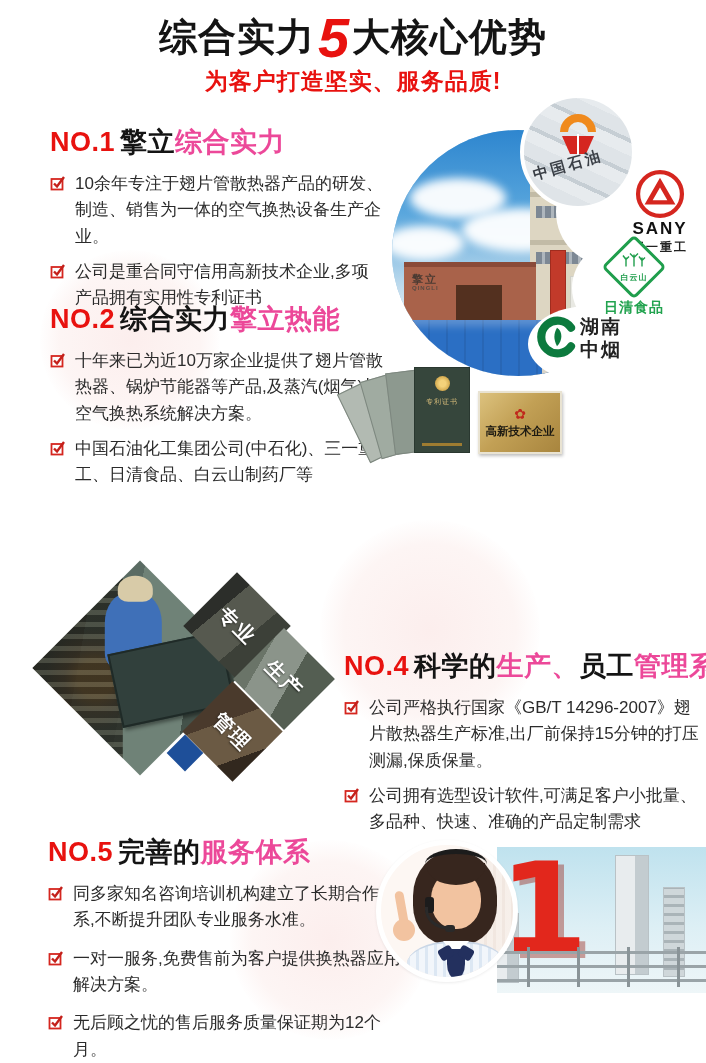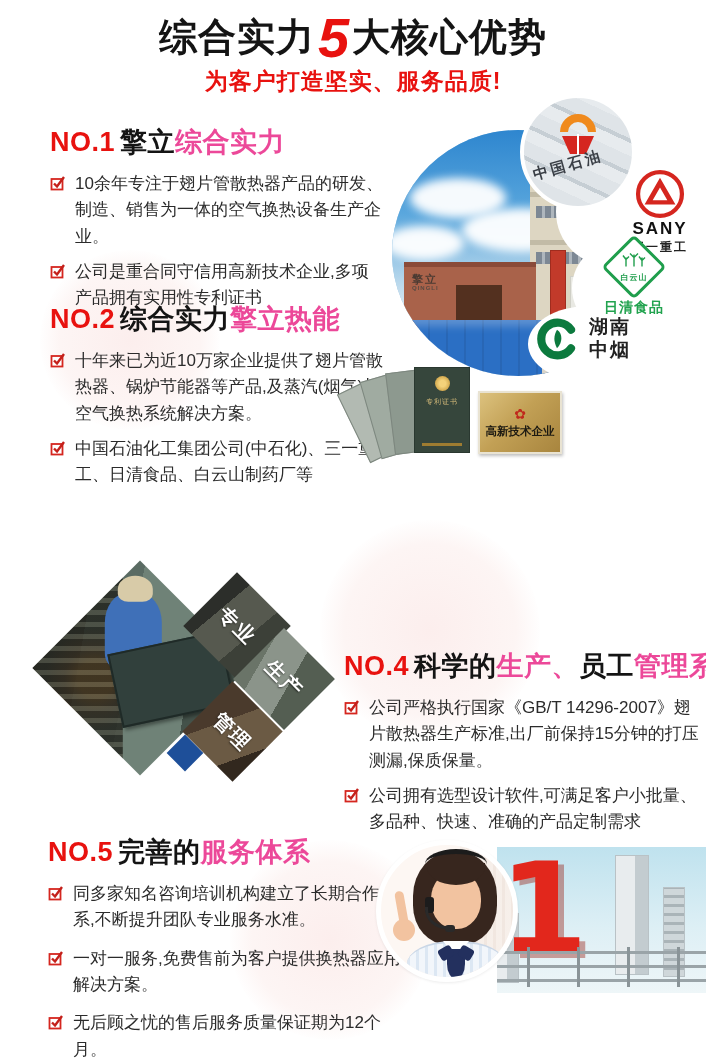--- a/index.html
+++ b/index.html
@@ -82,21 +82,21 @@
   .sany-cn { font-size:12px; font-weight:bold; color:#222; letter-spacing:2px; }
 
   .byx { position:absolute; left:586px; top:244px; width:96px; text-align:center; z-index:3; }
   .byx-d { width:46px; height:46px; margin:0 auto; border:3px solid #1f9e4c; border-radius:5px;
            transform:rotate(45deg); position:relative; background:#fff; }
   .byx-in { position:absolute; left:50%; top:50%; transform:translate(-50%,-50%) rotate(-45deg);
             width:40px; text-align:center; }
   .byx-mark { font-size:8px; font-weight:bold; color:#1f9e4c; letter-spacing:1px; }
   .byx-label { margin-top:9px; font-size:14px; font-weight:bold; color:#22a34f; letter-spacing:1px; }
 
-  .hn { position:absolute; left:536px; top:316px; display:flex; align-items:center; gap:11px; z-index:3; }
+  .hn { position:absolute; left:536px; top:316px; display:flex; align-items:flex-start; gap:2px; z-index:3; }
   .hn-text { font-size:19px; font-weight:bold; color:#222; line-height:1.2; letter-spacing:2px; }
 
   
   .cert { position:absolute; z-index:2; }
   .bkg { background:#97a29a; border:1px solid #7d877f; }
   #bk1 { left:352px; top:384px; width:32px; height:76px; transform:rotate(-26deg); background:#b2bab2; }
   #bk2 { left:370px; top:376px; width:34px; height:80px; transform:rotate(-16deg); background:#a0aba1; }
   #bk3 { left:390px; top:371px; width:36px; height:82px; transform:rotate(-7deg); background:#8d998f; }
   #bkf { left:414px; top:367px; width:56px; height:86px; background:#36463c; border:1px solid #2a3830;
          display:flex; flex-direction:column; align-items:center; padding-top:8px; }

